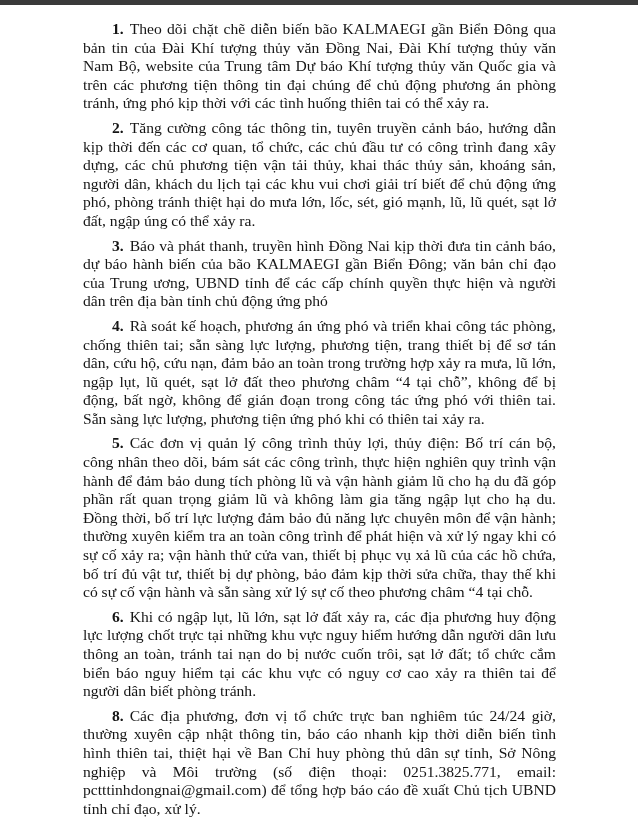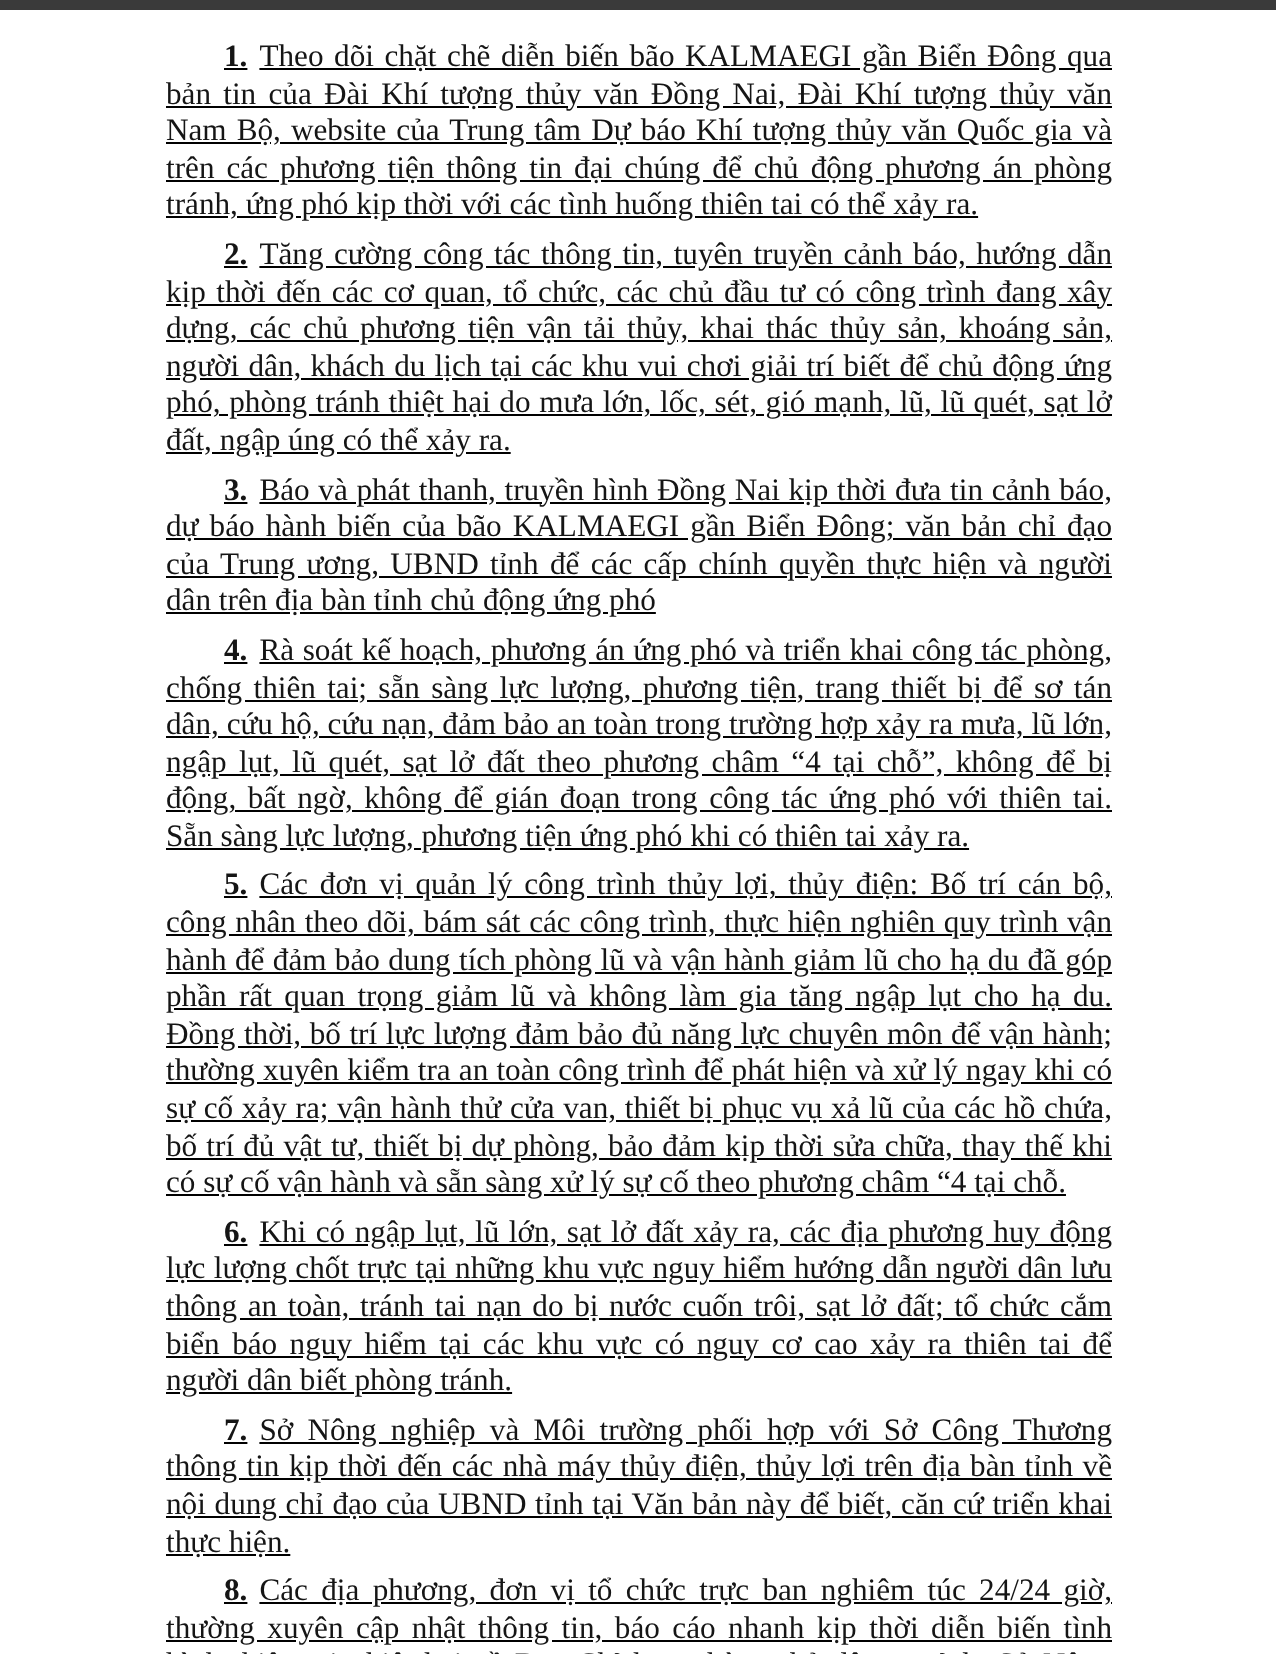--- a/index.html
+++ b/index.html
@@ -6,21 +6,20 @@
     margin: 0;
     padding: 0;
     background: #ffffff;
   }
   .page {
     position: relative;
     width: 638px;
     height: 827px;
     background: #ffffff;
     overflow: hidden;
-    text-decoration: underline;
   }
   .top-bar {
     width: 100%;
     height: 5px;
     background: #3a3a3a;
   }
   .content {
     box-sizing: border-box;
     padding: 15px 82px 0 83px;
     font-family: "Liberation Serif", "DejaVu Serif", serif;
@@ -43,16 +42,15 @@
 
 <div class="page">
   <div class="top-bar"></div>
   <div class="content">
     <p class="para"><span class="num">1.</span><span class="txt">Theo dõi chặt chẽ diễn biến bão KALMAEGI gần Biển Đông qua bản tin của Đài Khí tượng thủy văn Đồng Nai, Đài Khí tượng thủy văn Nam Bộ, website của Trung tâm Dự báo Khí tượng thủy văn Quốc gia và trên các phương tiện thông tin đại chúng để chủ động phương án phòng tránh, ứng phó kịp thời với các tình huống thiên tai có thể xảy ra.</span></p>
     <p class="para"><span class="num">2.</span><span class="txt">Tăng cường công tác thông tin, tuyên truyền cảnh báo, hướng dẫn kịp thời đến các cơ quan, tổ chức, các chủ đầu tư có công trình đang xây dựng, các chủ phương tiện vận tải thủy, khai thác thủy sản, khoáng sản, người dân, khách du lịch tại các khu vui chơi giải trí biết để chủ động ứng phó, phòng tránh thiệt hại do mưa lớn, lốc, sét, gió mạnh, lũ, lũ quét, sạt lở đất, ngập úng có thể xảy ra.</span></p>
     <p class="para"><span class="num">3.</span><span class="txt">Báo và phát thanh, truyền hình Đồng Nai kịp thời đưa tin cảnh báo, dự báo hành biến của bão KALMAEGI gần Biển Đông; văn bản chỉ đạo của Trung ương, UBND tỉnh để các cấp chính quyền thực hiện và người dân trên địa bàn tỉnh chủ động ứng phó</span></p>
     <p class="para"><span class="num">4.</span><span class="txt">Rà soát kế hoạch, phương án ứng phó và triển khai công tác phòng, chống thiên tai; sẵn sàng lực lượng, phương tiện, trang thiết bị để sơ tán dân, cứu hộ, cứu nạn, đảm bảo an toàn trong trường hợp xảy ra mưa, lũ lớn, ngập lụt, lũ quét, sạt lở đất theo phương châm “4 tại chỗ”, không để bị động, bất ngờ, không để gián đoạn trong công tác ứng phó với thiên tai. Sẵn sàng lực lượng, phương tiện ứng phó khi có thiên tai xảy ra.</span></p>
     <p class="para"><span class="num">5.</span><span class="txt">Các đơn vị quản lý công trình thủy lợi, thủy điện: Bố trí cán bộ, công nhân theo dõi, bám sát các công trình, thực hiện nghiên quy trình vận hành để đảm bảo dung tích phòng lũ và vận hành giảm lũ cho hạ du đã góp phần rất quan trọng giảm lũ và không làm gia tăng ngập lụt cho hạ du. Đồng thời, bố trí lực lượng đảm bảo đủ năng lực chuyên môn để vận hành; thường xuyên kiểm tra an toàn công trình để phát hiện và xử lý ngay khi có sự cố xảy ra; vận hành thử cửa van, thiết bị phục vụ xả lũ của các hồ chứa, bố trí đủ vật tư, thiết bị dự phòng, bảo đảm kịp thời sửa chữa, thay thế khi có sự cố vận hành và sẵn sàng xử lý sự cố theo phương châm “4 tại chỗ.</span></p>
     <p class="para"><span class="num">6.</span><span class="txt">Khi có ngập lụt, lũ lớn, sạt lở đất xảy ra, các địa phương huy động lực lượng chốt trực tại những khu vực nguy hiểm hướng dẫn người dân lưu thông an toàn, tránh tai nạn do bị nước cuốn trôi, sạt lở đất; tổ chức cắm biển báo nguy hiểm tại các khu vực có nguy cơ cao xảy ra thiên tai để người dân biết phòng tránh.</span></p>
-    <p class="para"><span class="num">7.</span><span class="txt">Sở Nông nghiệp và Môi trường phối hợp với Sở Công Thương thông tin kịp thời đến các nhà máy thủy điện, thủy lợi trên địa bàn tỉnh về nội dung chỉ đạo của UBND tỉnh tại Văn bản này để biết, căn cứ triển khai thực hiện.</span></p>
     <p class="para"><span class="num">8.</span><span class="txt">Các địa phương, đơn vị tổ chức trực ban nghiêm túc 24/24 giờ, thường xuyên cập nhật thông tin, báo cáo nhanh kịp thời diễn biến tình hình thiên tai, thiệt hại về Ban Chỉ huy phòng thủ dân sự tỉnh, Sở Nông nghiệp và Môi trường (số điện thoại: 0251.3825.771, email: pctttinhdongnai@gmail.com) để tổng hợp báo cáo đề xuất Chủ tịch UBND tỉnh chỉ đạo, xử lý.</span></p>
   </div>
 </div>
 
 </body></html>

